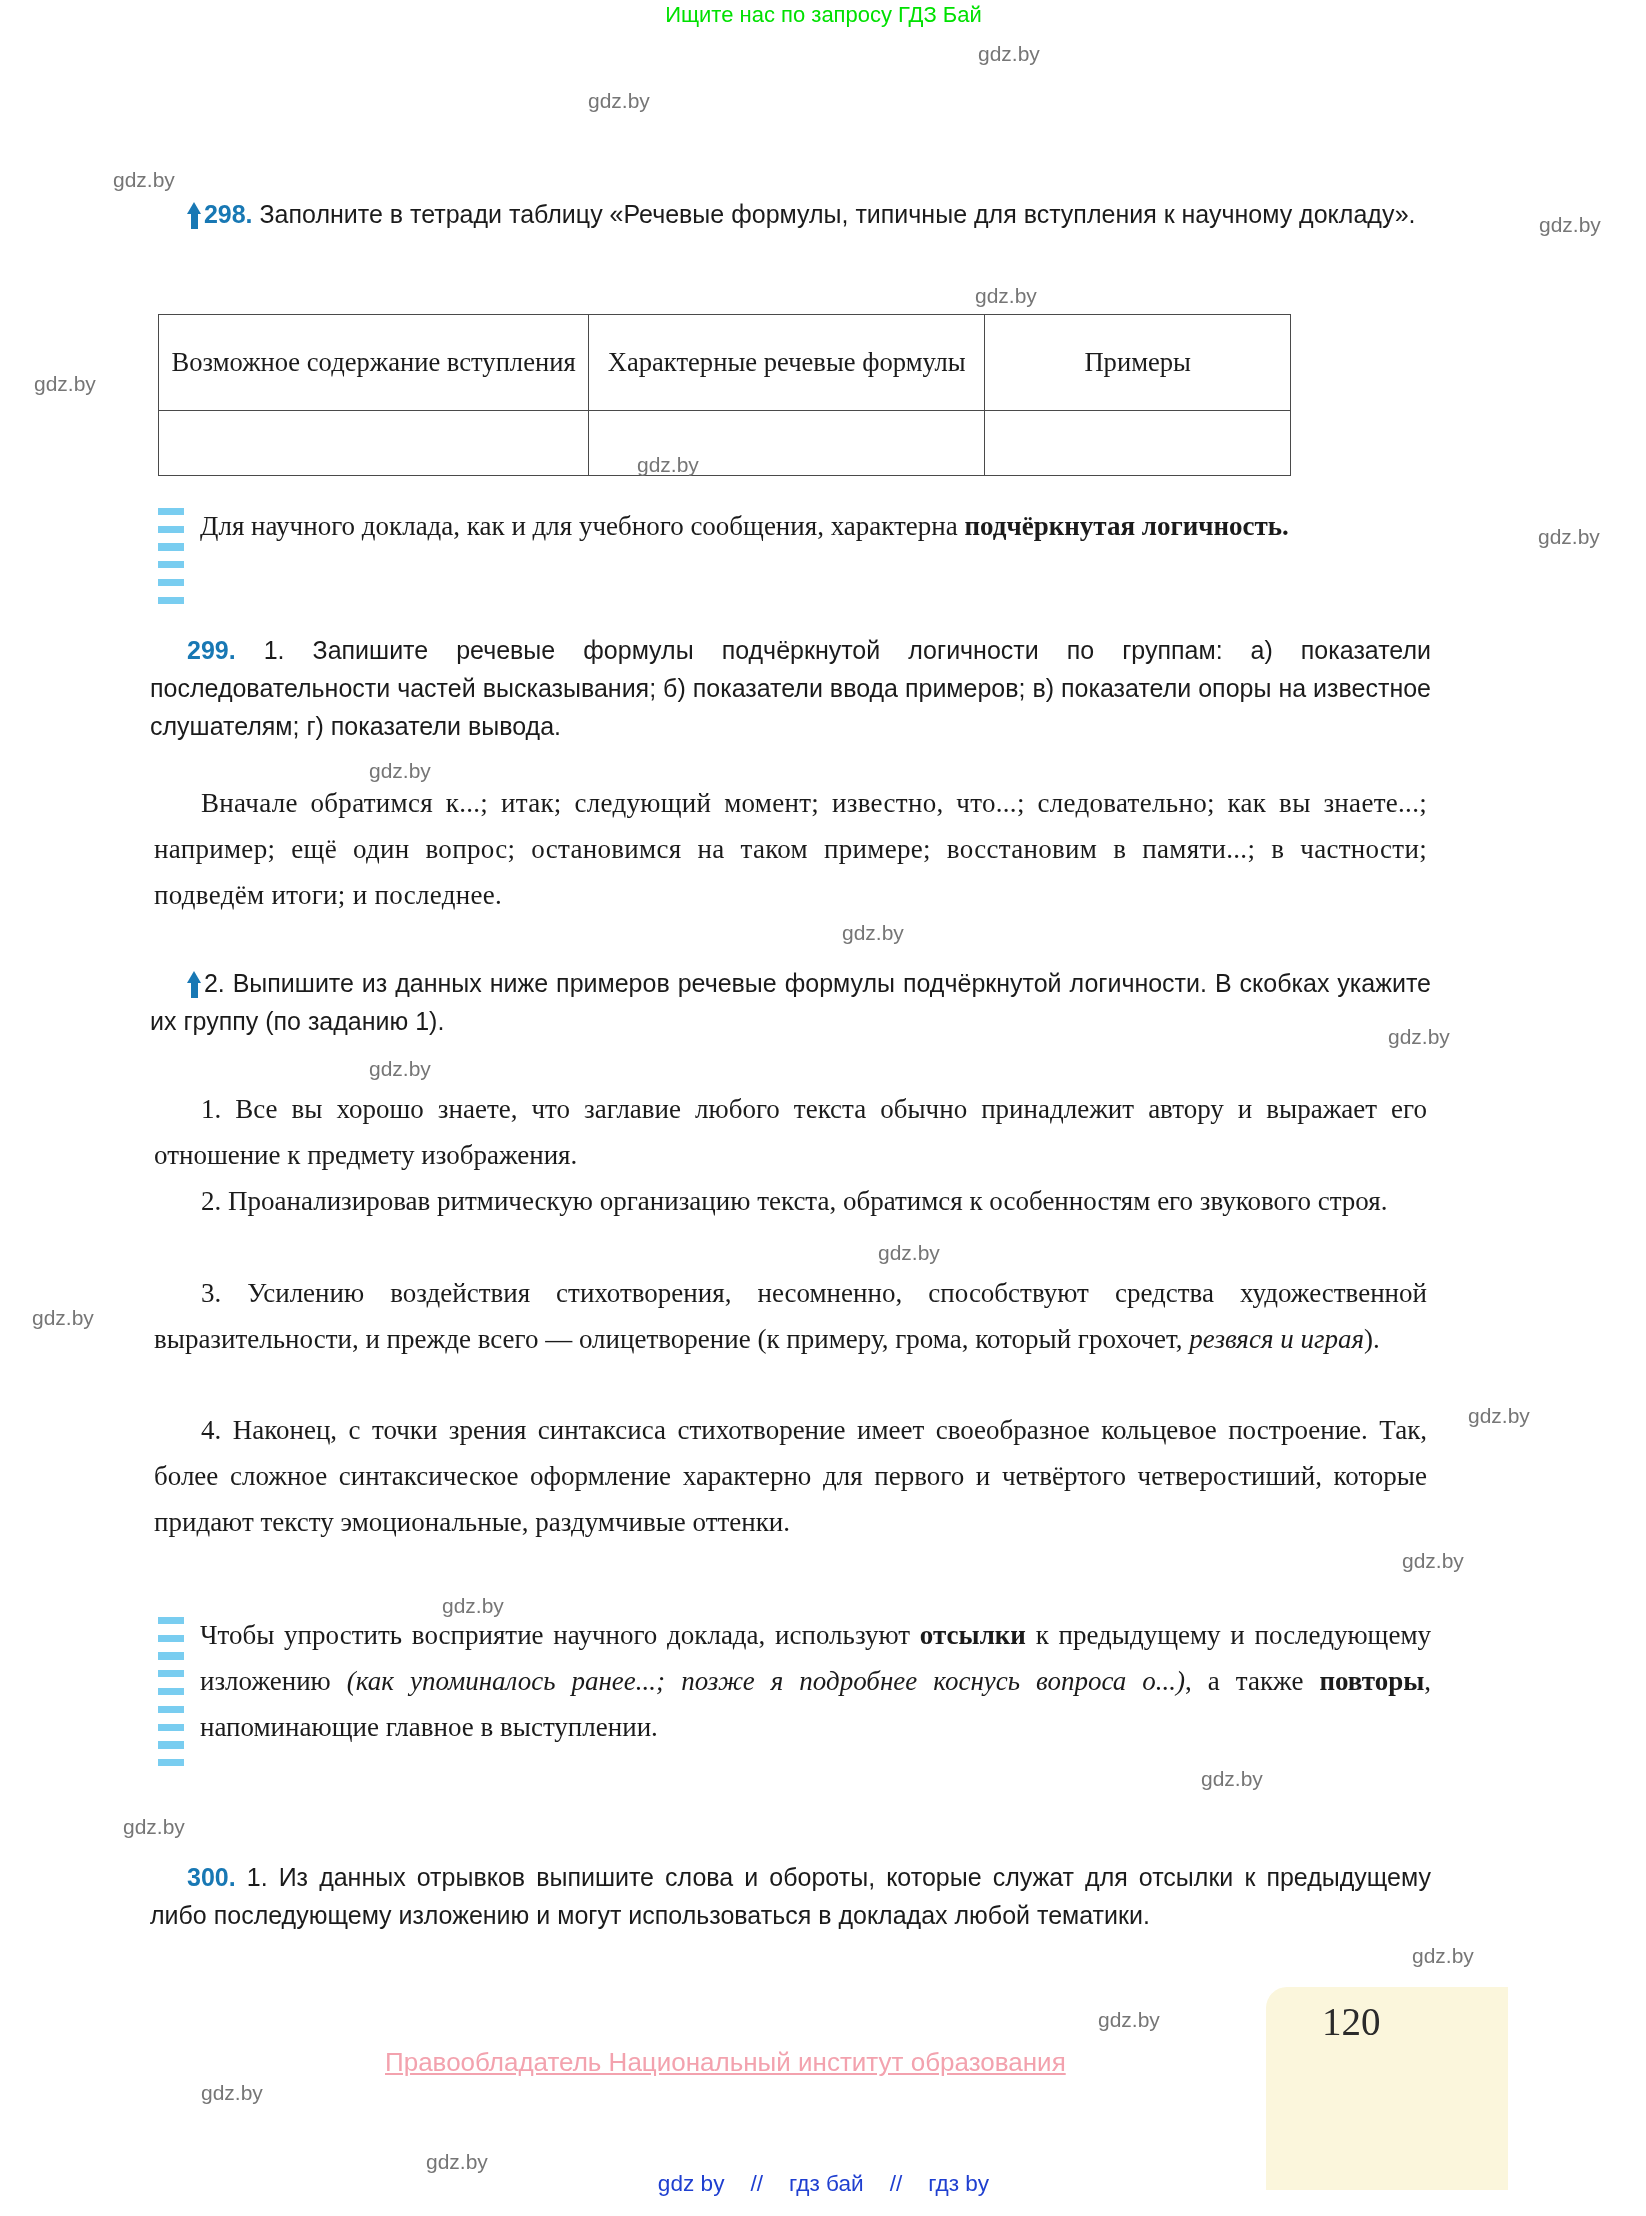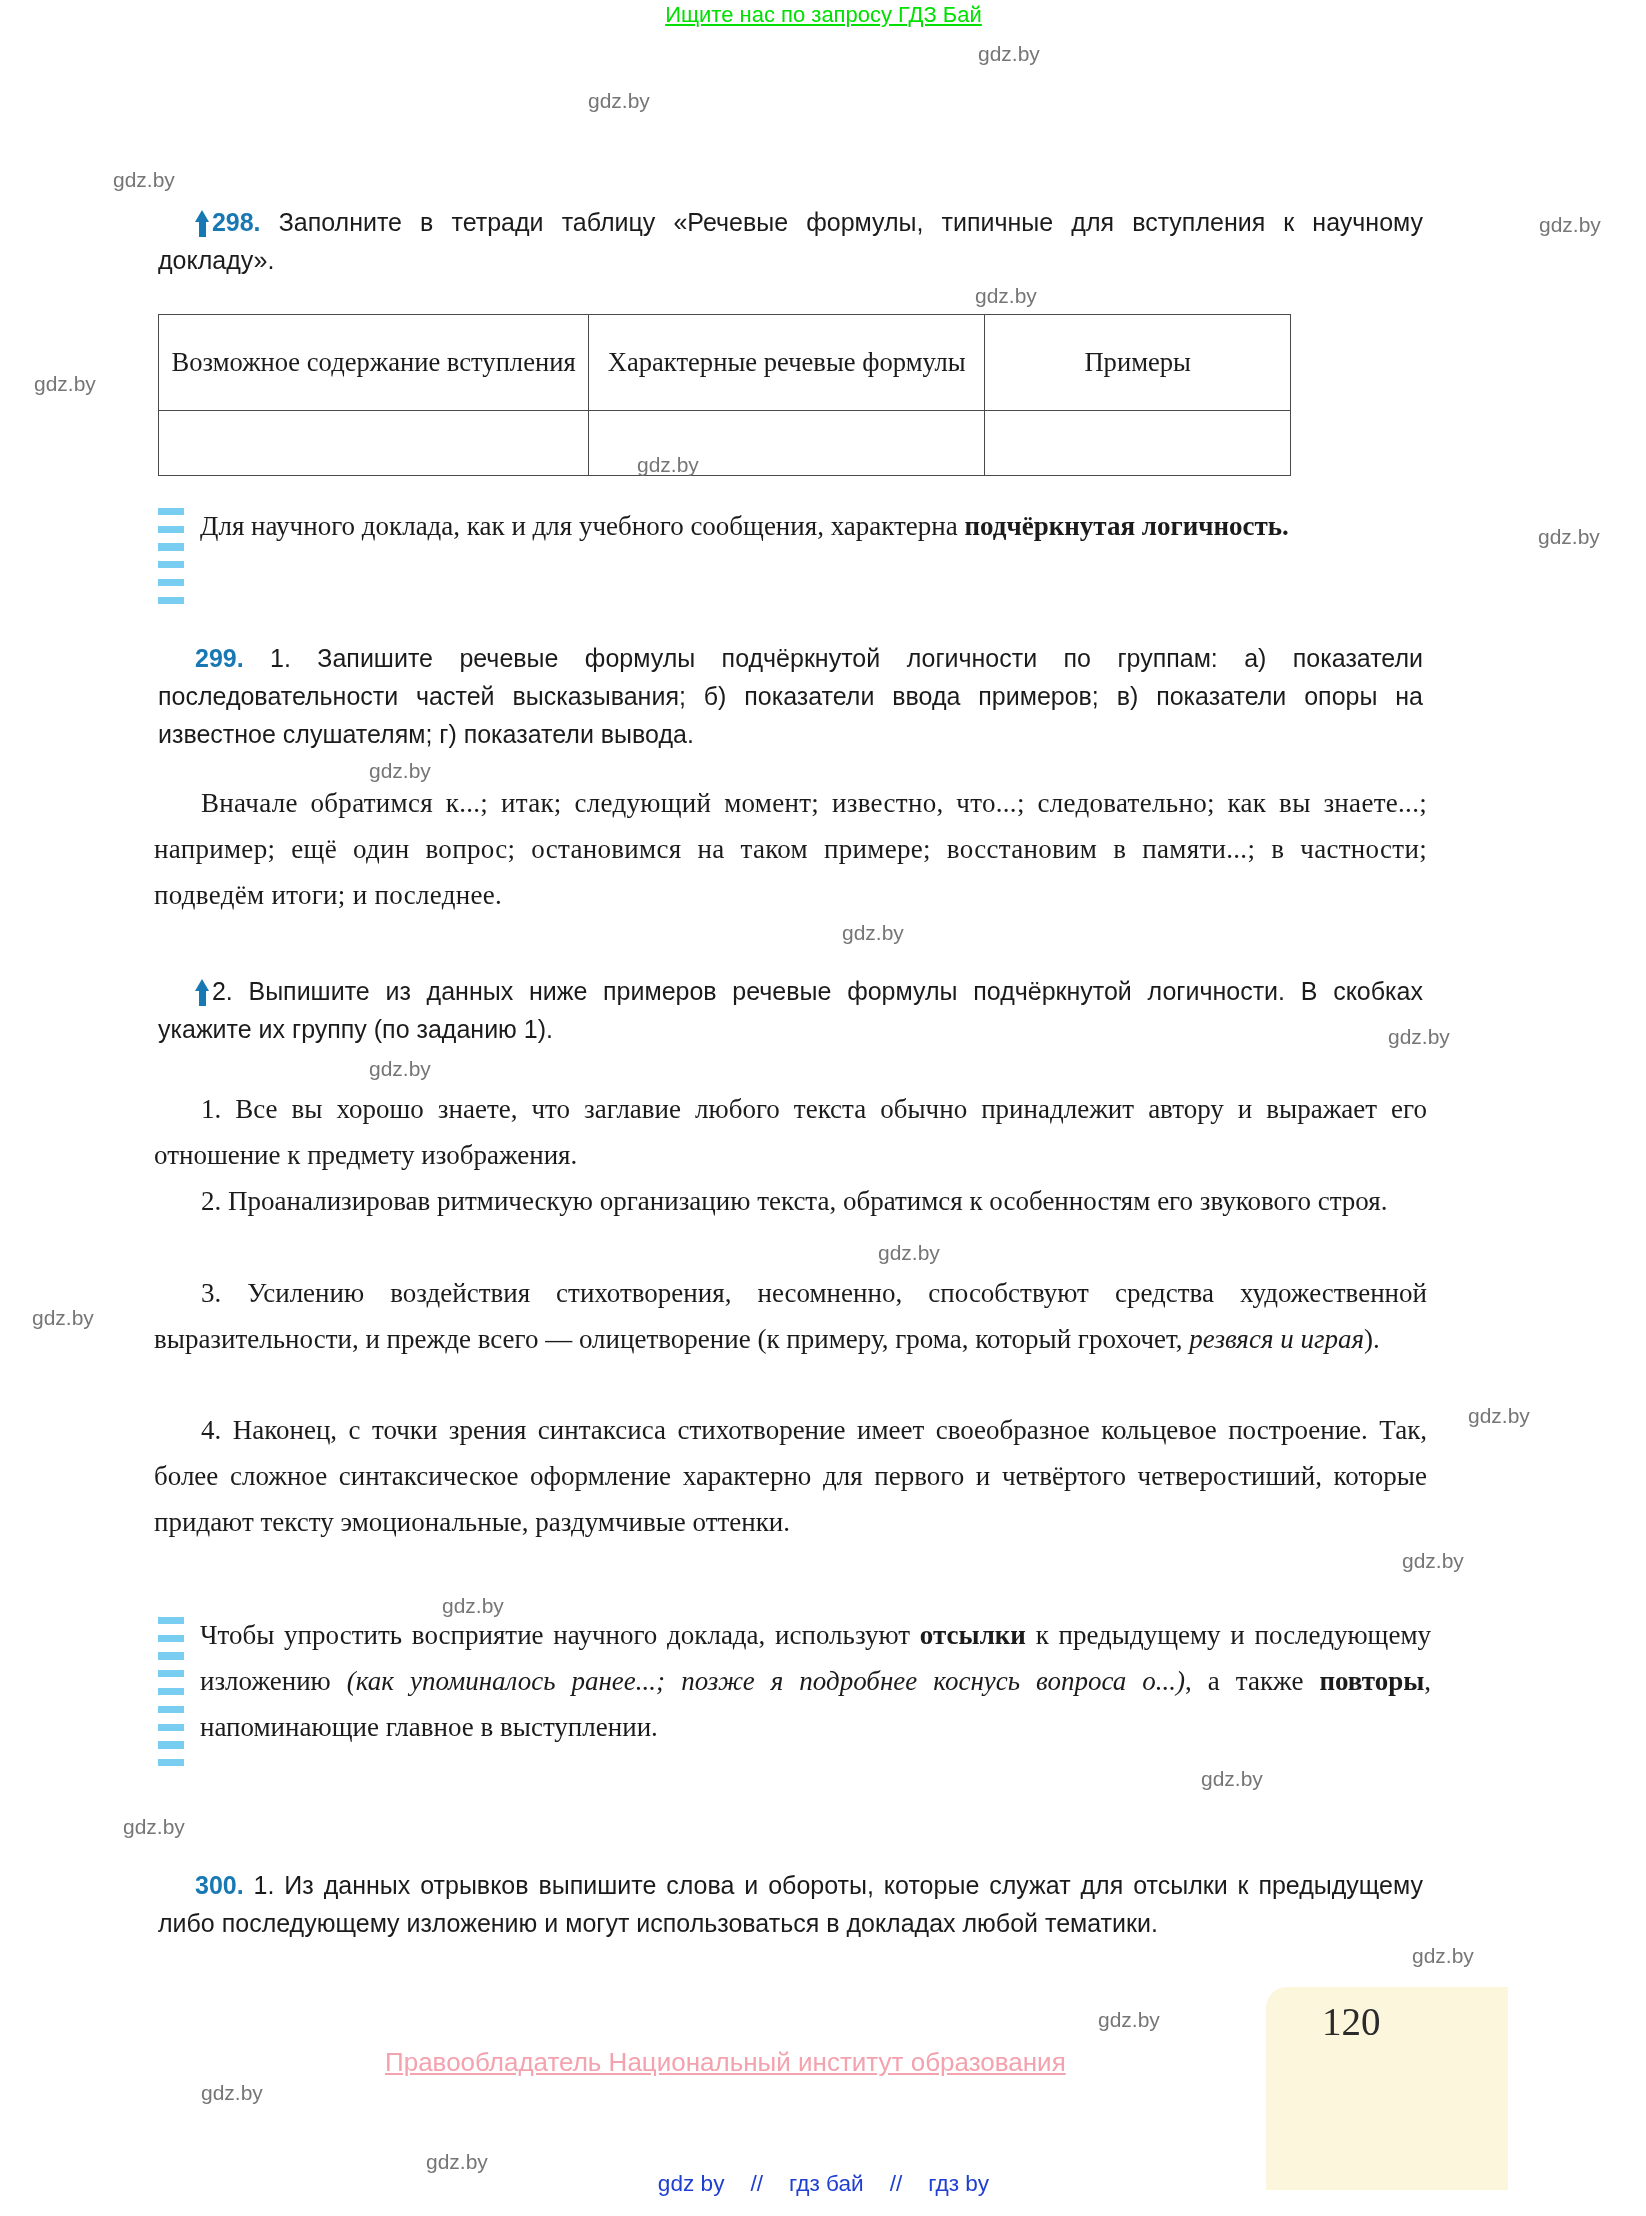--- a/index.html
+++ b/index.html
@@ -32,21 +32,20 @@
     position: absolute;
     top: 1.6px;
     left: 0;
     width: 100%;
     text-align: center;
     font-family: "Liberation Sans", sans-serif;
     font-size: 22px;
     color: #00e000;
     z-index: 60;
     white-space: nowrap;
-    text-decoration: underline;
   }
 
   
   .page {
     position: absolute;
     left: 0;
     top: 0;
     width: 1647px;
     height: 2216px;
   }
@@ -87,21 +86,21 @@
     left: 0;
     top: 0;
     width: 0;
     height: 0;
     border-left: 7.7px solid transparent;
     border-right: 7.7px solid transparent;
     border-bottom: 12px solid #1878b4;
   }
 
   p.task {
-    margin: 8px;
+    margin: 0;
     font-family: "Liberation Sans", sans-serif;
     font-size: 25px;
     line-height: 38px;
     text-align: justify;
     color: #1b1b1b;
   }
   p.task .lead {
     display: inline-block;
     width: 37px;
   }

